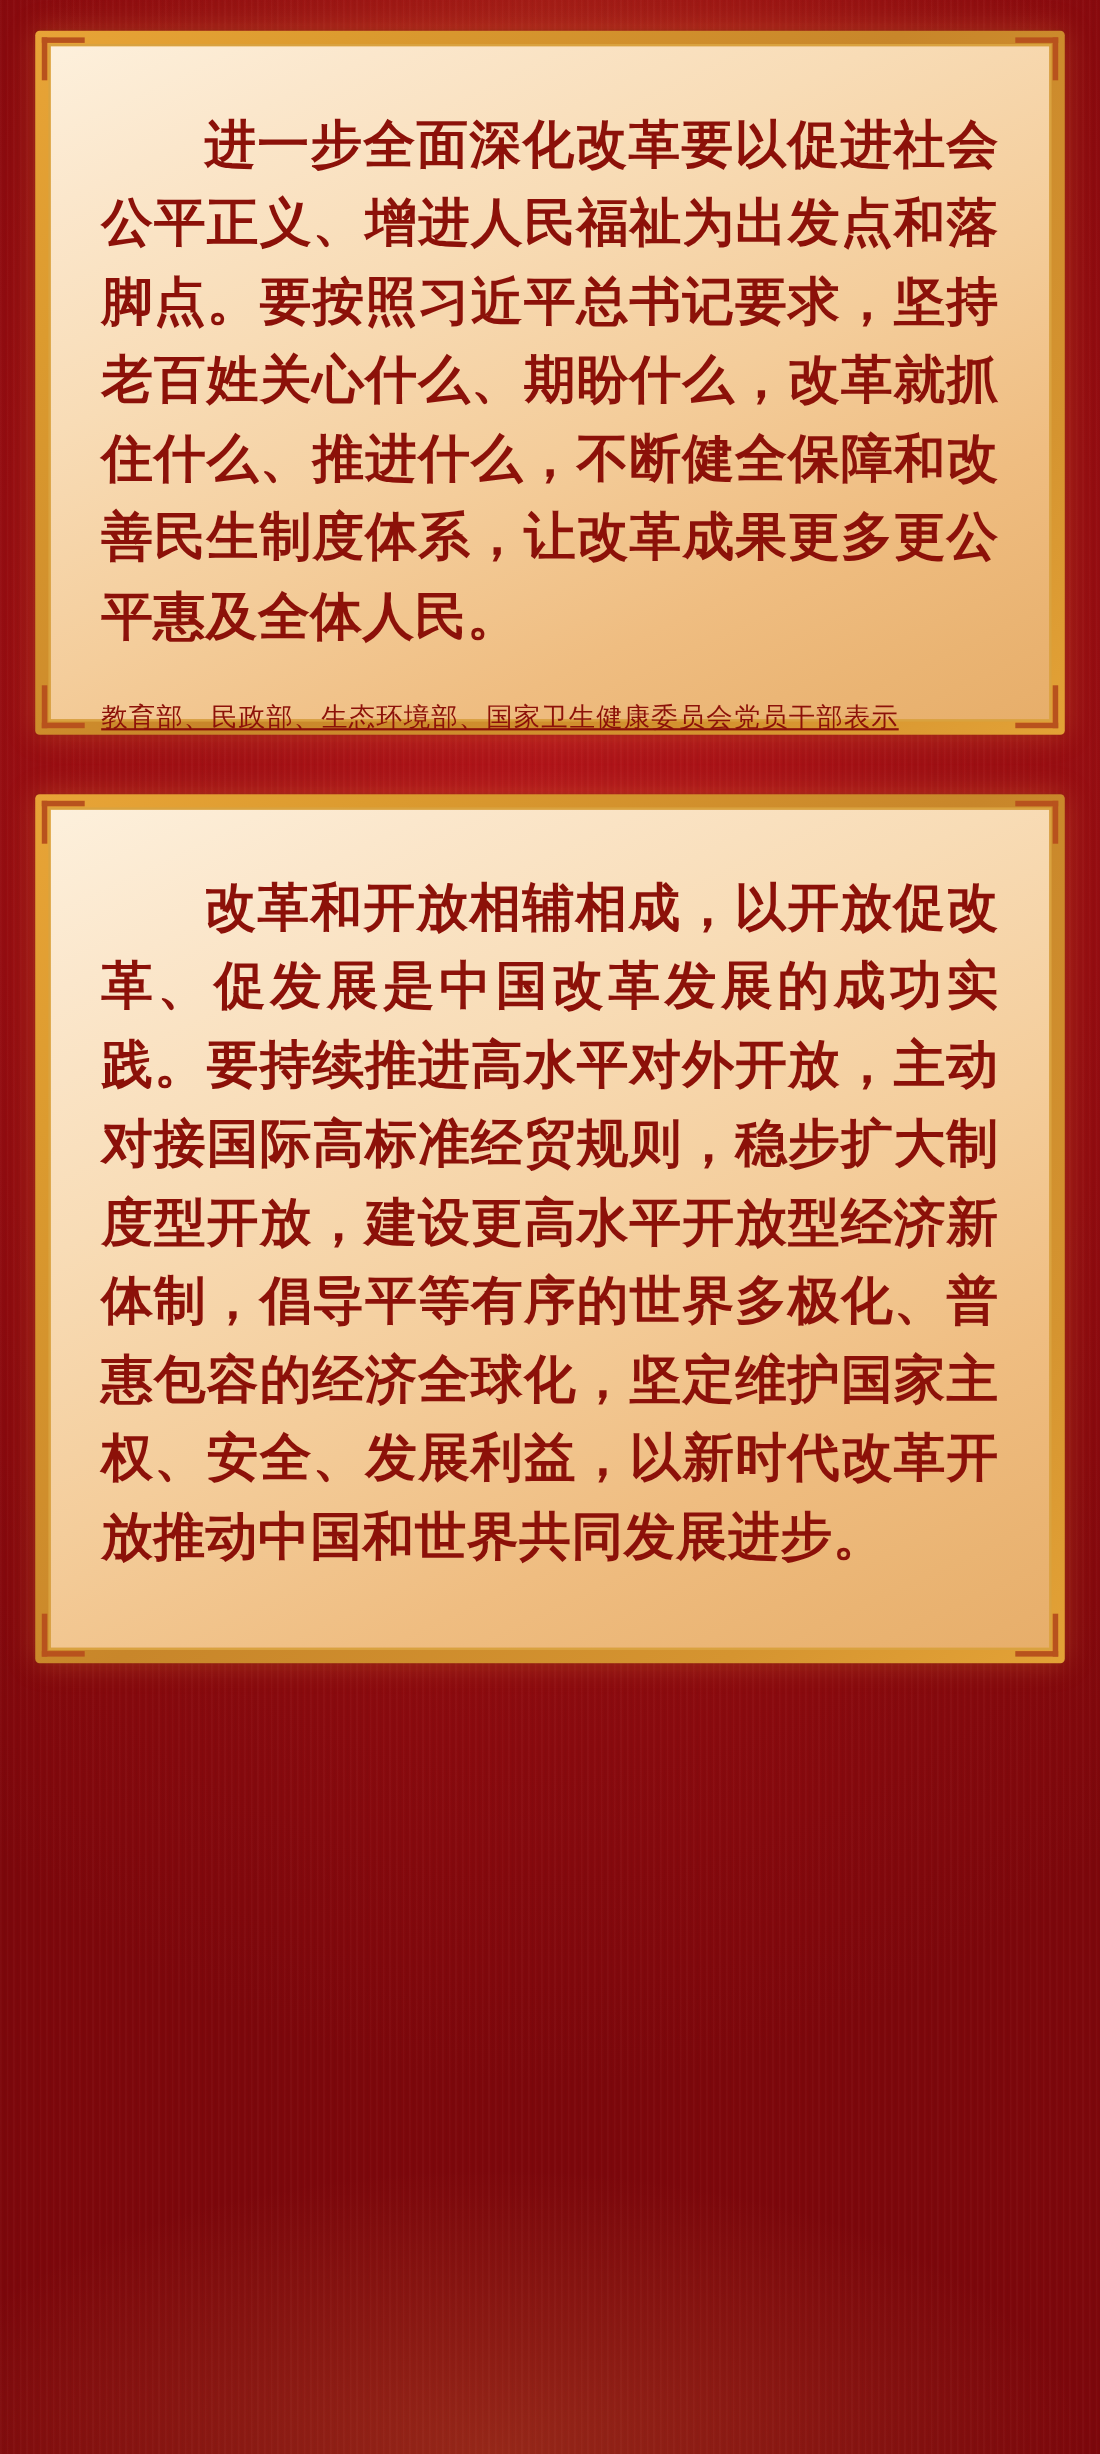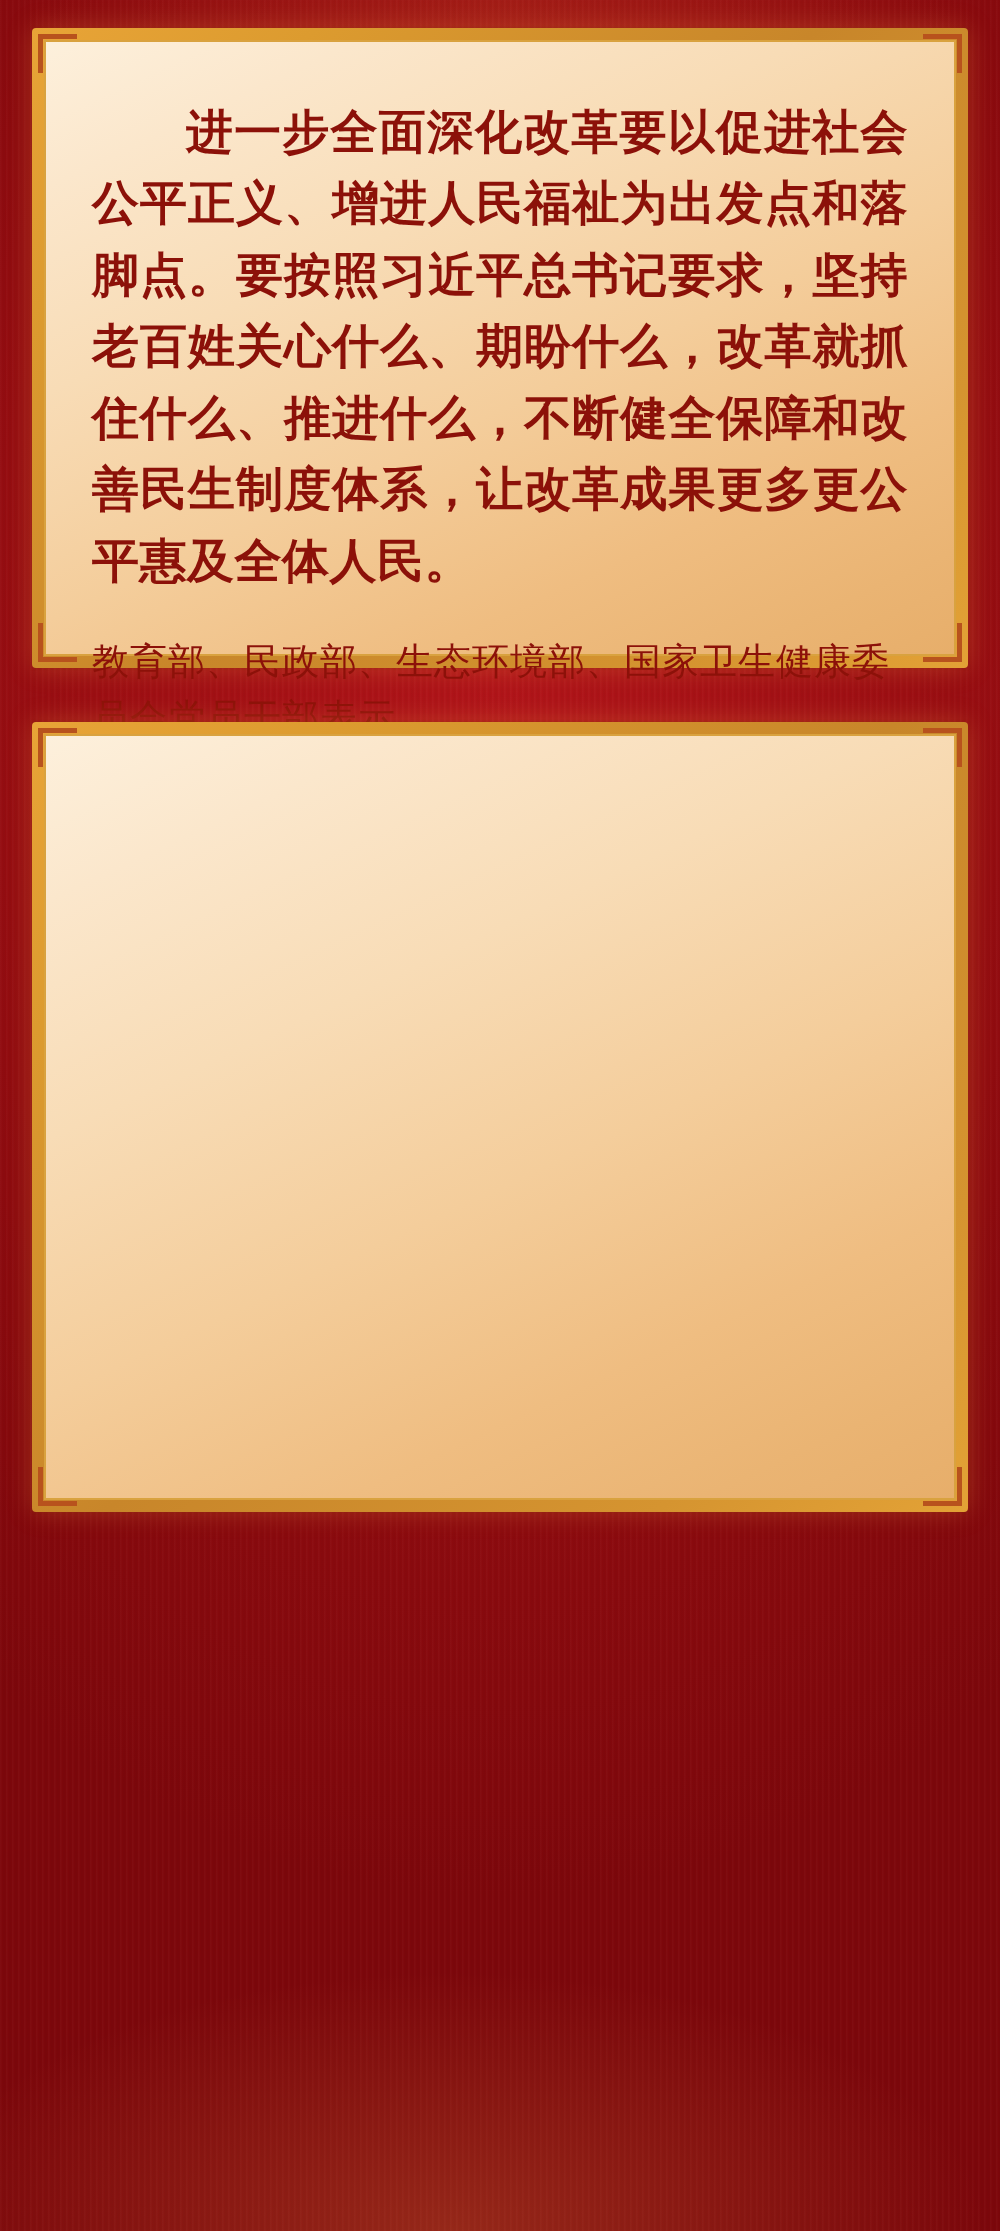--- a/index.html
+++ b/index.html
@@ -111,23 +111,24 @@
     letter-spacing: 0.5px;
     text-indent: 2em;
     margin: 0;
     text-align: justify;
     text-justify: inter-character;
   }
   .attribution {
     margin: 38px 0 0 0;
     font-family: "DejaVu Serif", "Liberation Serif", serif;
     color: #8c1109;
-    font-size: 37px;
+    font-size: 24px;
     line-height: 1.5;
     letter-spacing: 1px;
+    text-decoration: underline;
   }
 
   .card-gap { height: 54px; }
 
   .card-1 { height: 640px; }
   .card-2 { height: 790px; }
 </style>
 </head>
 <body>
 
@@ -149,16 +150,17 @@
   </div>
 
   <div class="card-gap"></div>
 
   <div class="card card-2">
     <div class="corner tl"></div>
     <div class="corner tr"></div>
     <div class="corner bl"></div>
     <div class="corner br"></div>
     <div class="inner">
+      <p class="quote-body">改革和开放相辅相成，以开放促改革、促发展是中国改革发展的成功实践。要持续推进高水平对外开放，主动对接国际高标准经贸规则，稳步扩大制度型开放，建设更高水平开放型经济新体制，倡导平等有序的世界多极化、普惠包容的经济全球化，坚定维护国家主权、安全、发展利益，以新时代改革开放推动中国和世界共同发展进步。</p>
     </div>
   </div>
 
 </div>
 
 </body></html>

